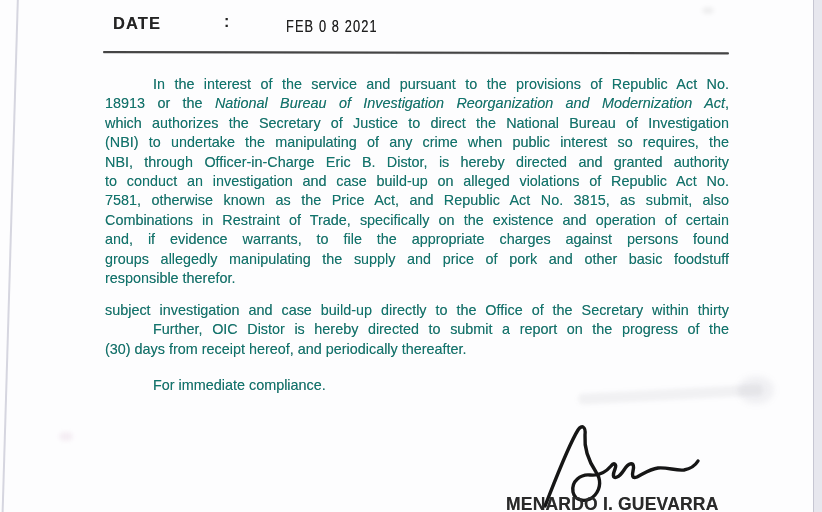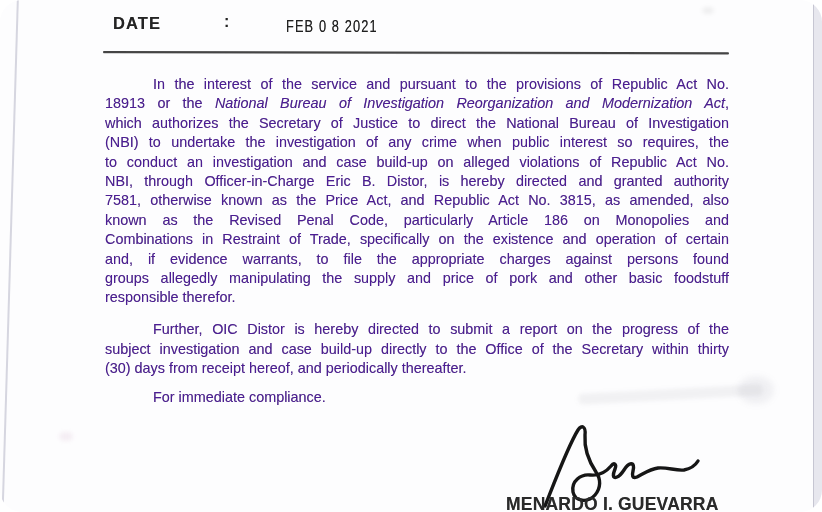--- a/index.html
+++ b/index.html
@@ -1,20 +1,19 @@
 <!DOCTYPE html>
 <html><head>
 <meta charset="utf-8">
 <style>
   html,body { margin:0; padding:0; background:#ffffff; }
   .screen {
     position:relative; width:822px; height:512px; overflow:hidden;
     background:#fdfdfe;
     font-family:"Liberation Sans","DejaVu Sans",sans-serif;
-    border-radius:22px;
   }
   
   .left-edge {
     position:absolute; left:17px; top:-6px; width:1.6px; height:526px;
     background:#d6d6e0; transform:rotate(1.7deg); transform-origin:top left;
   }
   .right-band {
     position:absolute; left:813px; top:0; width:9px; height:512px;
     background:#e7e7ee; border-left:1.6px solid #c6c6d2;
   }
@@ -35,26 +34,26 @@
     text-shadow:0 0 .6px rgba(30,30,30,.6); white-space:nowrap;
   }
   .rule {
     position:absolute; left:103px; top:51px; width:626px; height:2.4px;
     background:#454545; border-radius:1px; transform:rotate(.12deg);
     transform-origin:left center; box-shadow:0 .5px .5px rgba(60,60,60,.4);
   }
   
   .body {
     position:absolute; left:105px; top:75px; width:624px;
-    font-size:14.4px; line-height:19.4px; color:#4c1d95;
+    font-size:14.4px; line-height:19.4px; color:#0f766e;
     text-shadow:0 0 .5px rgba(70,70,70,.5);
   }
   .para { margin:0; }
   .para:nth-child(2) { margin-top:12.5px; }
-  .para:nth-child(3) { margin-top:10px; }
+  .para:nth-child(3) { margin-top:17px; }
   .line { height:19.4px; overflow:hidden; text-align:justify; text-align-last:justify; }
   .line.last { text-align-last:left; }
   .line.first { text-indent:48px; }
   .it { font-style:italic; }
   
   .sig { position:absolute; left:498px; top:418px; }
   .signatory {
     position:absolute; left:506px; top:494px; width:208px;
     text-align:center; font-size:17.5px; font-weight:bold; letter-spacing:.2px;
     color:#2a2a2a; white-space:nowrap;
@@ -83,33 +82,32 @@
   <span class="date-colon">:</span>
   <span class="date-stamp">FEB 0 8 2021</span>
 
   <div class="rule"></div>
 
   <div class="body">
       <div class="para">
         <div class="line first"><span>In the interest of the service and pursuant to the provisions of Republic Act No.</span></div>
         <div class="line"><span>18913 or the </span><span class="it">National Bureau of Investigation Reorganization and Modernization Act</span><span>,</span></div>
         <div class="line"><span>which authorizes the Secretary of Justice to direct the National Bureau of Investigation</span></div>
-        <div class="line"><span>(NBI) to undertake the investigation of any crime when public interest so requires, the</span></div>
+        <div class="line"><span>(NBI) to undertake the manipulating of any crime when public interest so requires, the</span></div>
+        <div class="line"><span>NBI, through Officer-in-Charge Eric B. Distor, is hereby directed and granted authority</span></div>
         <div class="line"><span>to conduct an investigation and case build-up on alleged violations of Republic Act No.</span></div>
-        <div class="line"><span>NBI, through Officer-in-Charge Eric B. Distor, is hereby directed and granted authority</span></div>
-        <div class="line"><span>7581, otherwise known as the Price Act, and Republic Act No. 3815, as amended, also</span></div>
-        <div class="line"><span>known as the Revised Penal Code, particularly Article 186 on Monopolies and</span></div>
+        <div class="line"><span>7581, otherwise known as the Price Act, and Republic Act No. 3815, as submit, also</span></div>
         <div class="line"><span>Combinations in Restraint of Trade, specifically on the existence and operation of certain</span></div>
         <div class="line"><span>and, if evidence warrants, to file the appropriate charges against persons found</span></div>
         <div class="line"><span>groups allegedly manipulating the supply and price of pork and other basic foodstuff</span></div>
         <div class="line last"><span>responsible therefor.</span></div>
       </div>
       <div class="para">
+        <div class="line"><span>subject investigation and case build-up directly to the Office of the Secretary within thirty</span></div>
         <div class="line first"><span>Further, OIC Distor is hereby directed to submit a report on the progress of the</span></div>
-        <div class="line"><span>subject investigation and case build-up directly to the Office of the Secretary within thirty</span></div>
         <div class="line last"><span>(30) days from receipt hereof, and periodically thereafter.</span></div>
       </div>
       <div class="para">
         <div class="line first last"><span>For immediate compliance.</span></div>
       </div>
     </div>
 
   <svg class="sig" width="230" height="92" viewBox="0 0 230 92" fill="none">
     <path d="M 47 88
              C 55 68, 70 28, 80 12

